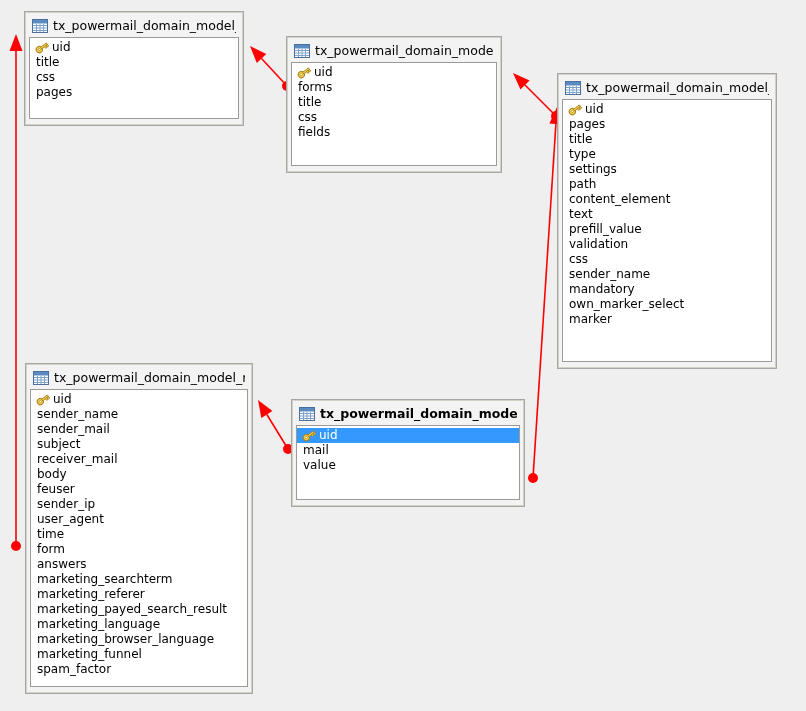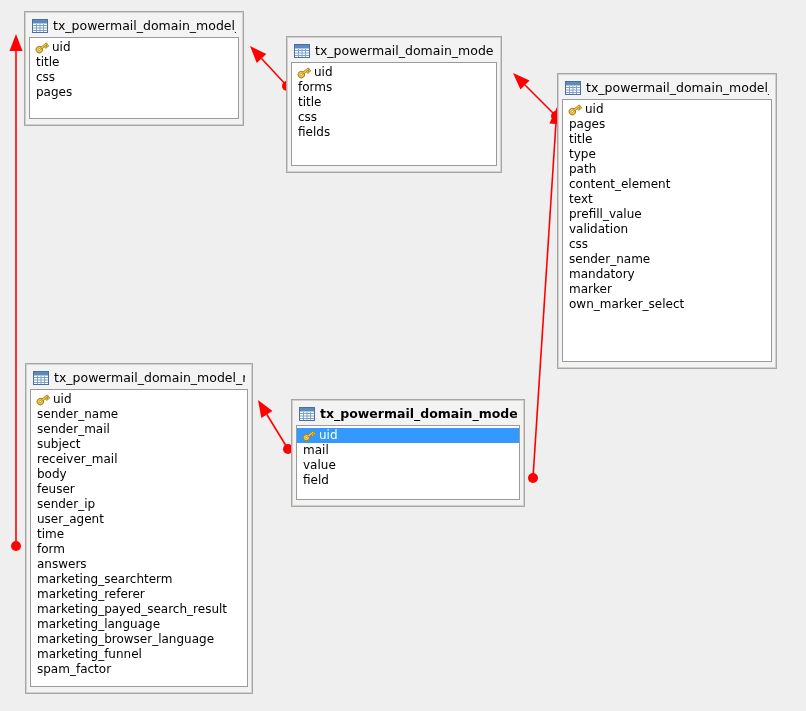--- a/index.html
+++ b/index.html
@@ -256,20 +256,23 @@
             <div class="col-row">
               <span class="col-name">pages</span>
             </div>
             <div class="col-row">
               <span class="col-name">title</span>
             </div>
             <div class="col-row">
               <span class="col-name">type</span>
             </div>
             <div class="col-row">
+              <span class="col-name">settings</span>
+            </div>
+            <div class="col-row">
               <span class="col-name">path</span>
             </div>
             <div class="col-row">
               <span class="col-name">content_element</span>
             </div>
             <div class="col-row">
               <span class="col-name">text</span>
             </div>
             <div class="col-row">
               <span class="col-name">prefill_value</span>
@@ -280,24 +283,24 @@
             <div class="col-row">
               <span class="col-name">css</span>
             </div>
             <div class="col-row">
               <span class="col-name">sender_name</span>
             </div>
             <div class="col-row">
               <span class="col-name">mandatory</span>
             </div>
             <div class="col-row">
+              <span class="col-name">own_marker_select</span>
+            </div>
+            <div class="col-row">
               <span class="col-name">marker</span>
-            </div>
-            <div class="col-row">
-              <span class="col-name">own_marker_select</span>
             </div>
           </div>
         </div>
       </div>
       <div class="entity" style="left: 25px; top: 363px; width: 228px; height: 331px;">
         <div class="frame">
           <div class="titlebar">
             <span class="icon table-icon"><svg width="16" height="14" viewBox="0 0 16 14">
                 <rect x="0.5" y="0.5" width="15" height="13" fill="#ffffff" stroke="#4a6f9c"></rect>
                 <rect x="1" y="1" width="14" height="3.5" fill="#5b8bc0"></rect>
@@ -411,21 +414,18 @@
                   </g>
                 </svg></span>
               <span class="col-name">uid</span>
             </div>
             <div class="col-row">
               <span class="col-name">mail</span>
             </div>
             <div class="col-row">
               <span class="col-name">value</span>
             </div>
-            <div class="col-row">
-              <span class="col-name">field</span>
-            </div>
           </div>
         </div>
       </div>
     </div>
 
 </div>
 
 </body></html>

